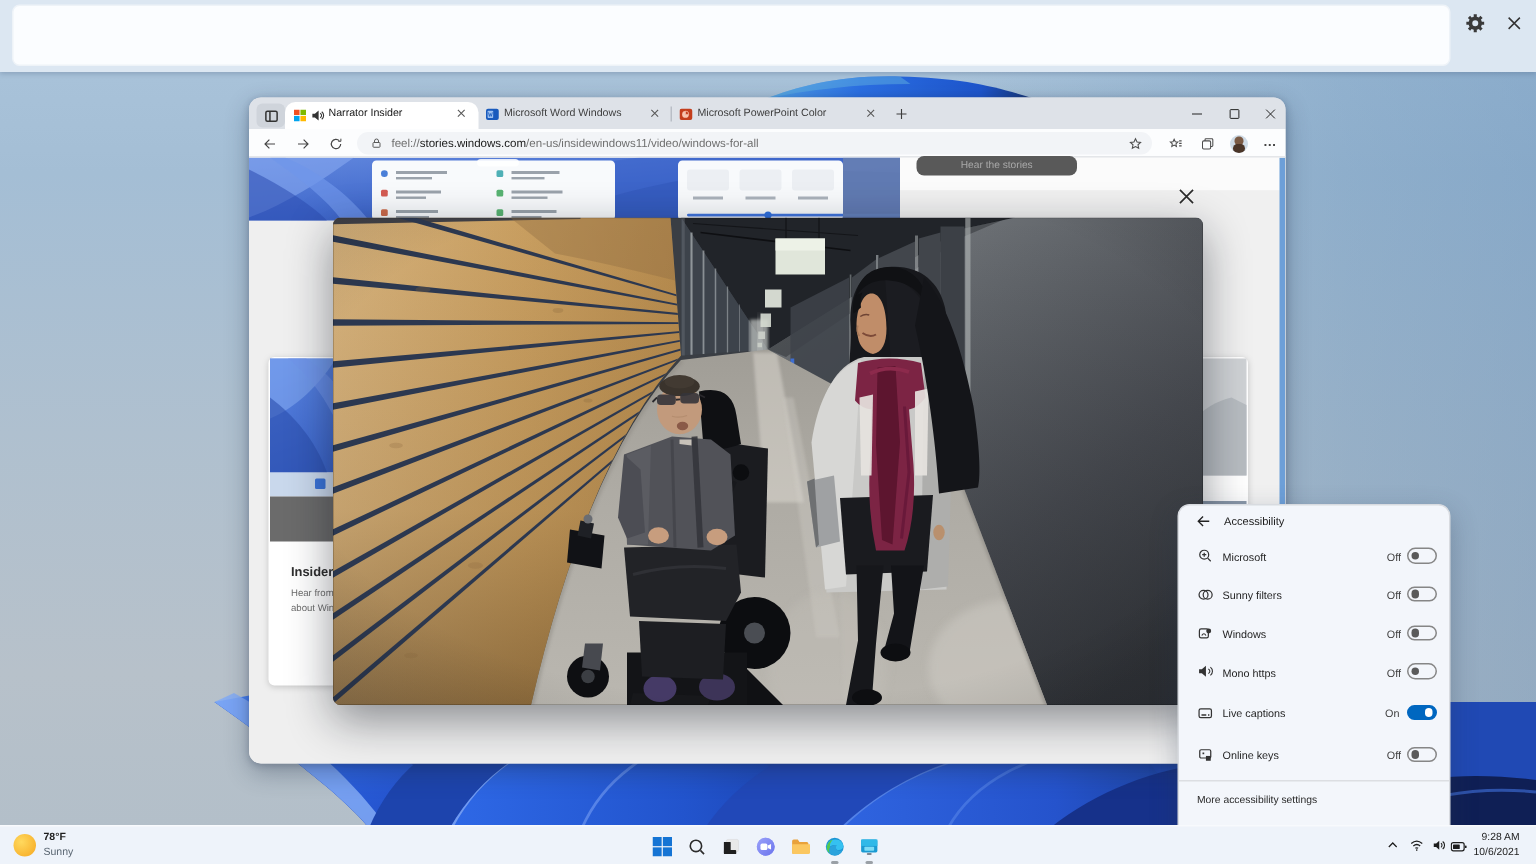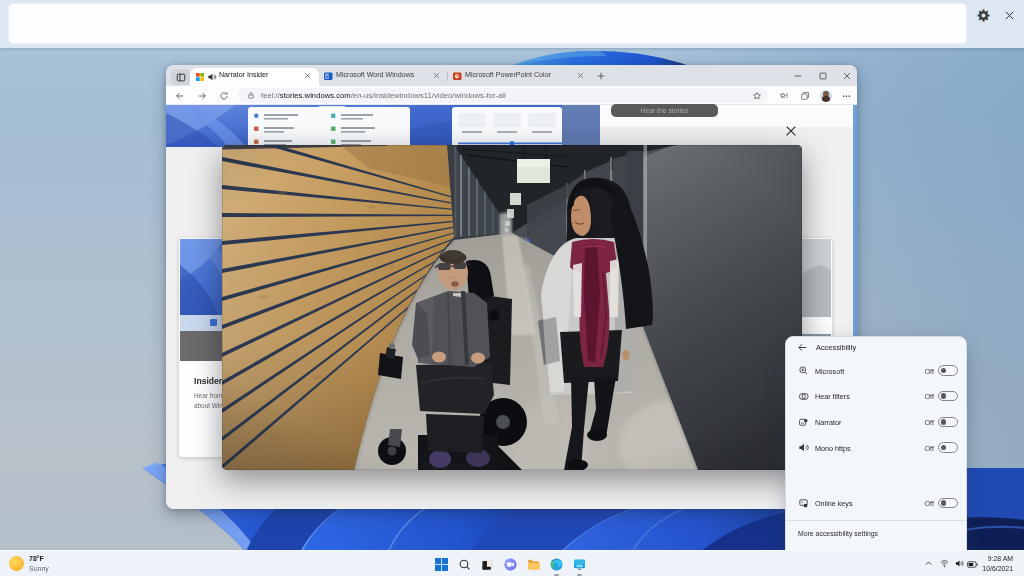--- a/index.html
+++ b/index.html
@@ -484,46 +484,57 @@
         <span class="astate">Off</span>
         <div class="toggle">
           <div class="knob"></div>
         </div>
     </div>
     <div class="arow" style="top:49px">
       <svg style="position:absolute;left:12px;top:4.5px" width="11" height="11" viewBox="0 0 24 24" fill="none" stroke="#333" stroke-width="1.8">
           <circle cx="9.5" cy="12" r="6.5"></circle>
           <circle cx="15.5" cy="12" r="6.5"></circle>
         </svg>
-      <span class="alabel">Hear filters</span>
+      <span class="alabel">Sunny filters</span>
         <span class="astate">Off</span>
         <div class="toggle">
           <div class="knob"></div>
         </div>
     </div>
     <div class="arow" style="top:75px">
       <svg style="position:absolute;left:12px;top:4.5px" width="11" height="11" viewBox="0 0 24 24" fill="none" stroke="#333" stroke-width="1.8">
           <rect x="3.5" y="5" width="13" height="13" rx="2.5"></rect>
           <circle cx="17" cy="8" r="3.6" fill="#333" stroke="none"></circle>
           <path d="M7 14.5q3 -5 6 0"></path>
         </svg>
-      <span class="alabel">Narrator</span>
+      <span class="alabel">Windows</span>
         <span class="astate">Off</span>
         <div class="toggle">
           <div class="knob"></div>
         </div>
     </div>
     <div class="arow" style="top:100.5px">
       <svg style="position:absolute;left:12px;top:4.5px" width="11" height="11" viewBox="0 0 24 24" fill="#333">
           <path d="M3 9v6h4l6 5V4L7 9H3z"></path>
           <path d="M16.5 8.5c1.5 1 2.2 2.2 2.2 3.5s-.7 2.5-2.2 3.5M19.5 6c2 1.6 3 3.6 3 6s-1 4.4-3 6" stroke="#333" stroke-width="1.6" fill="none"></path>
         </svg>
       <span class="alabel">Mono https</span>
         <span class="astate">Off</span>
         <div class="toggle">
+          <div class="knob"></div>
+        </div>
+    </div>
+    <div class="arow" style="top:128px">
+      <svg style="position:absolute;left:12px;top:4.5px" width="11" height="11" viewBox="0 0 24 24" fill="none" stroke="#333" stroke-width="1.8">
+          <rect x="3" y="5.5" width="18" height="13" rx="2.5"></rect>
+          <path d="M6.5 14.5h7M16 14.5h2" stroke-width="2.2"></path>
+        </svg>
+      <span class="alabel">Live captions</span>
+        <span class="astate" style="right:33px">On</span>
+        <div class="toggle on">
           <div class="knob"></div>
         </div>
     </div>
     <div class="arow" style="top:156px">
       <svg style="position:absolute;left:12px;top:4.5px" width="11" height="11" viewBox="0 0 24 24" fill="none" stroke="#333" stroke-width="1.8">
           <rect x="4" y="4" width="16" height="12" rx="2"></rect>
           <rect x="13" y="13" width="7" height="7" fill="#333" stroke="none"></rect>
           <rect x="8" y="8" width="2.5" height="2.5" fill="#333" stroke="none"></rect>
         </svg>
       <span class="alabel">Online keys</span>

